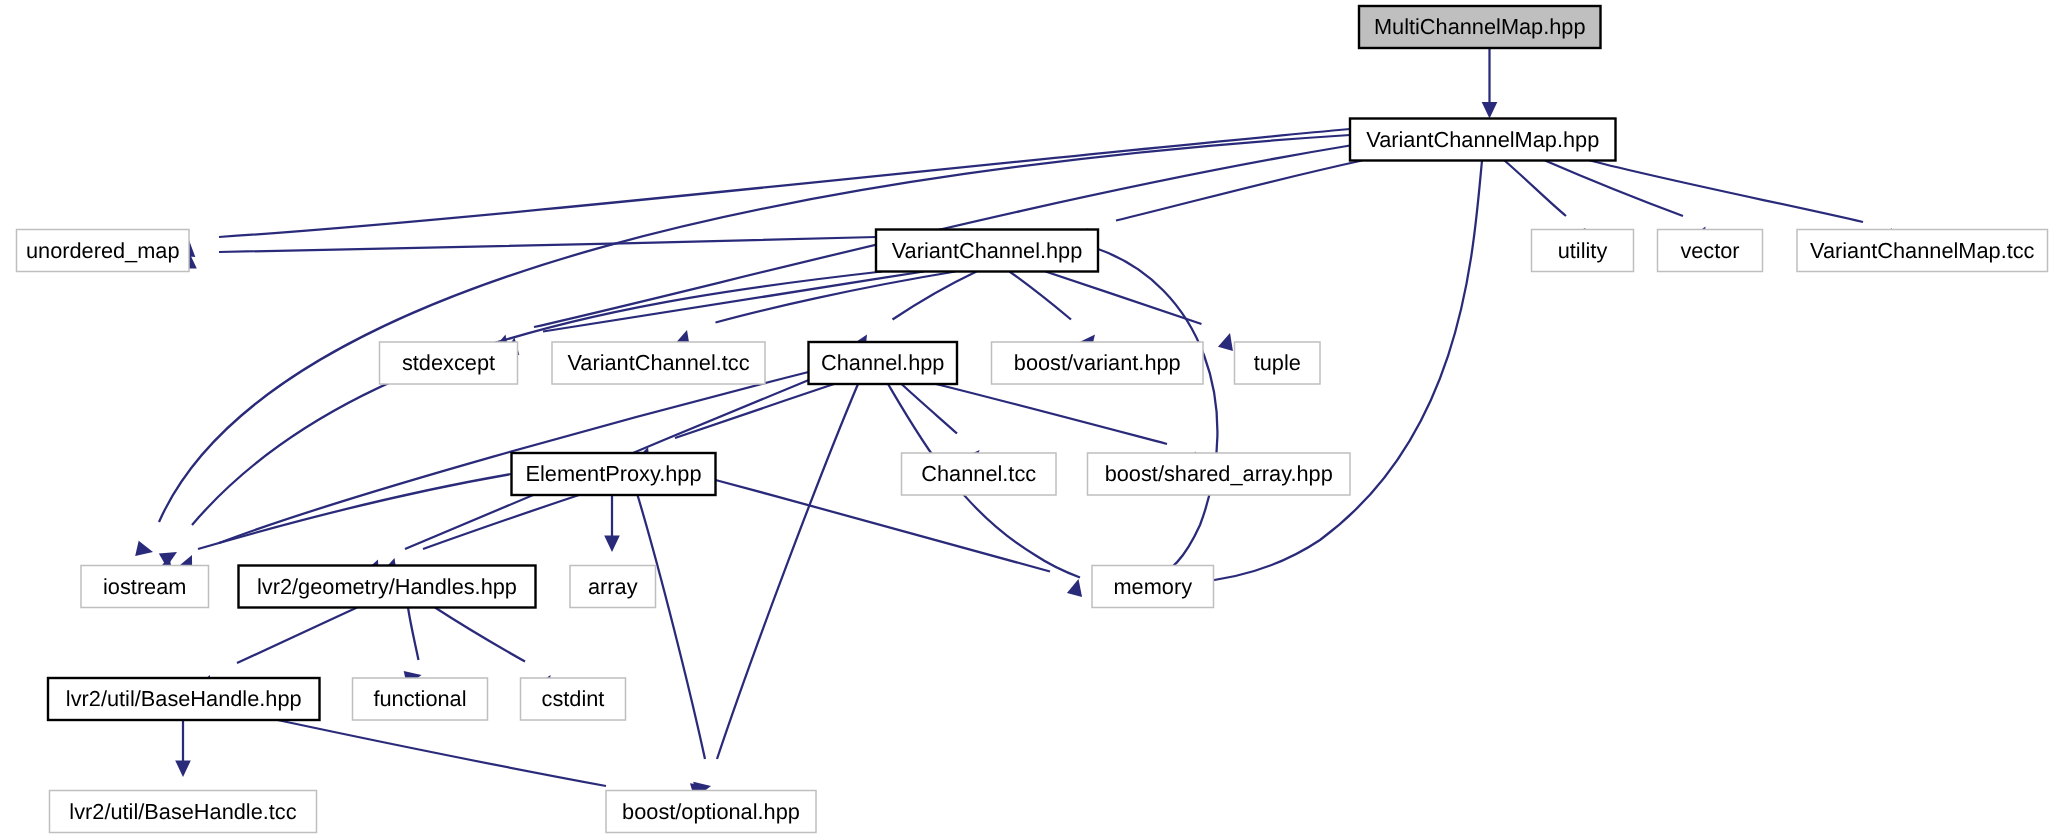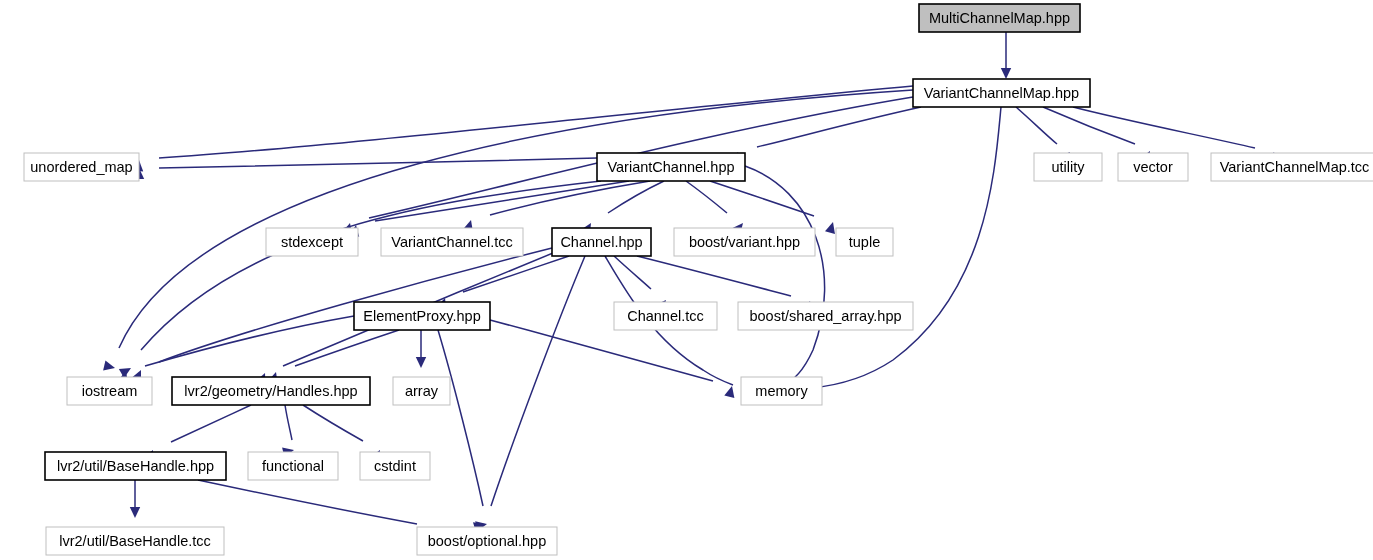--- a/index.html
+++ b/index.html
@@ -10,21 +10,20 @@
   body {
     width: 1373px;
     height: 560px;
     font-family: "Liberation Sans", sans-serif;
     overflow: hidden;
   }
   #graph-root {
     position: relative;
     width: 1109px;
     height: 560px;
-    margin-left: 13px;
   }
   svg#dep-graph {
     display: block;
     width: 1373px;
     height: 560px;
   }
   .node-rect {
     fill: #ffffff;
     stroke: #bfbfbf;
     stroke-width: 1;

